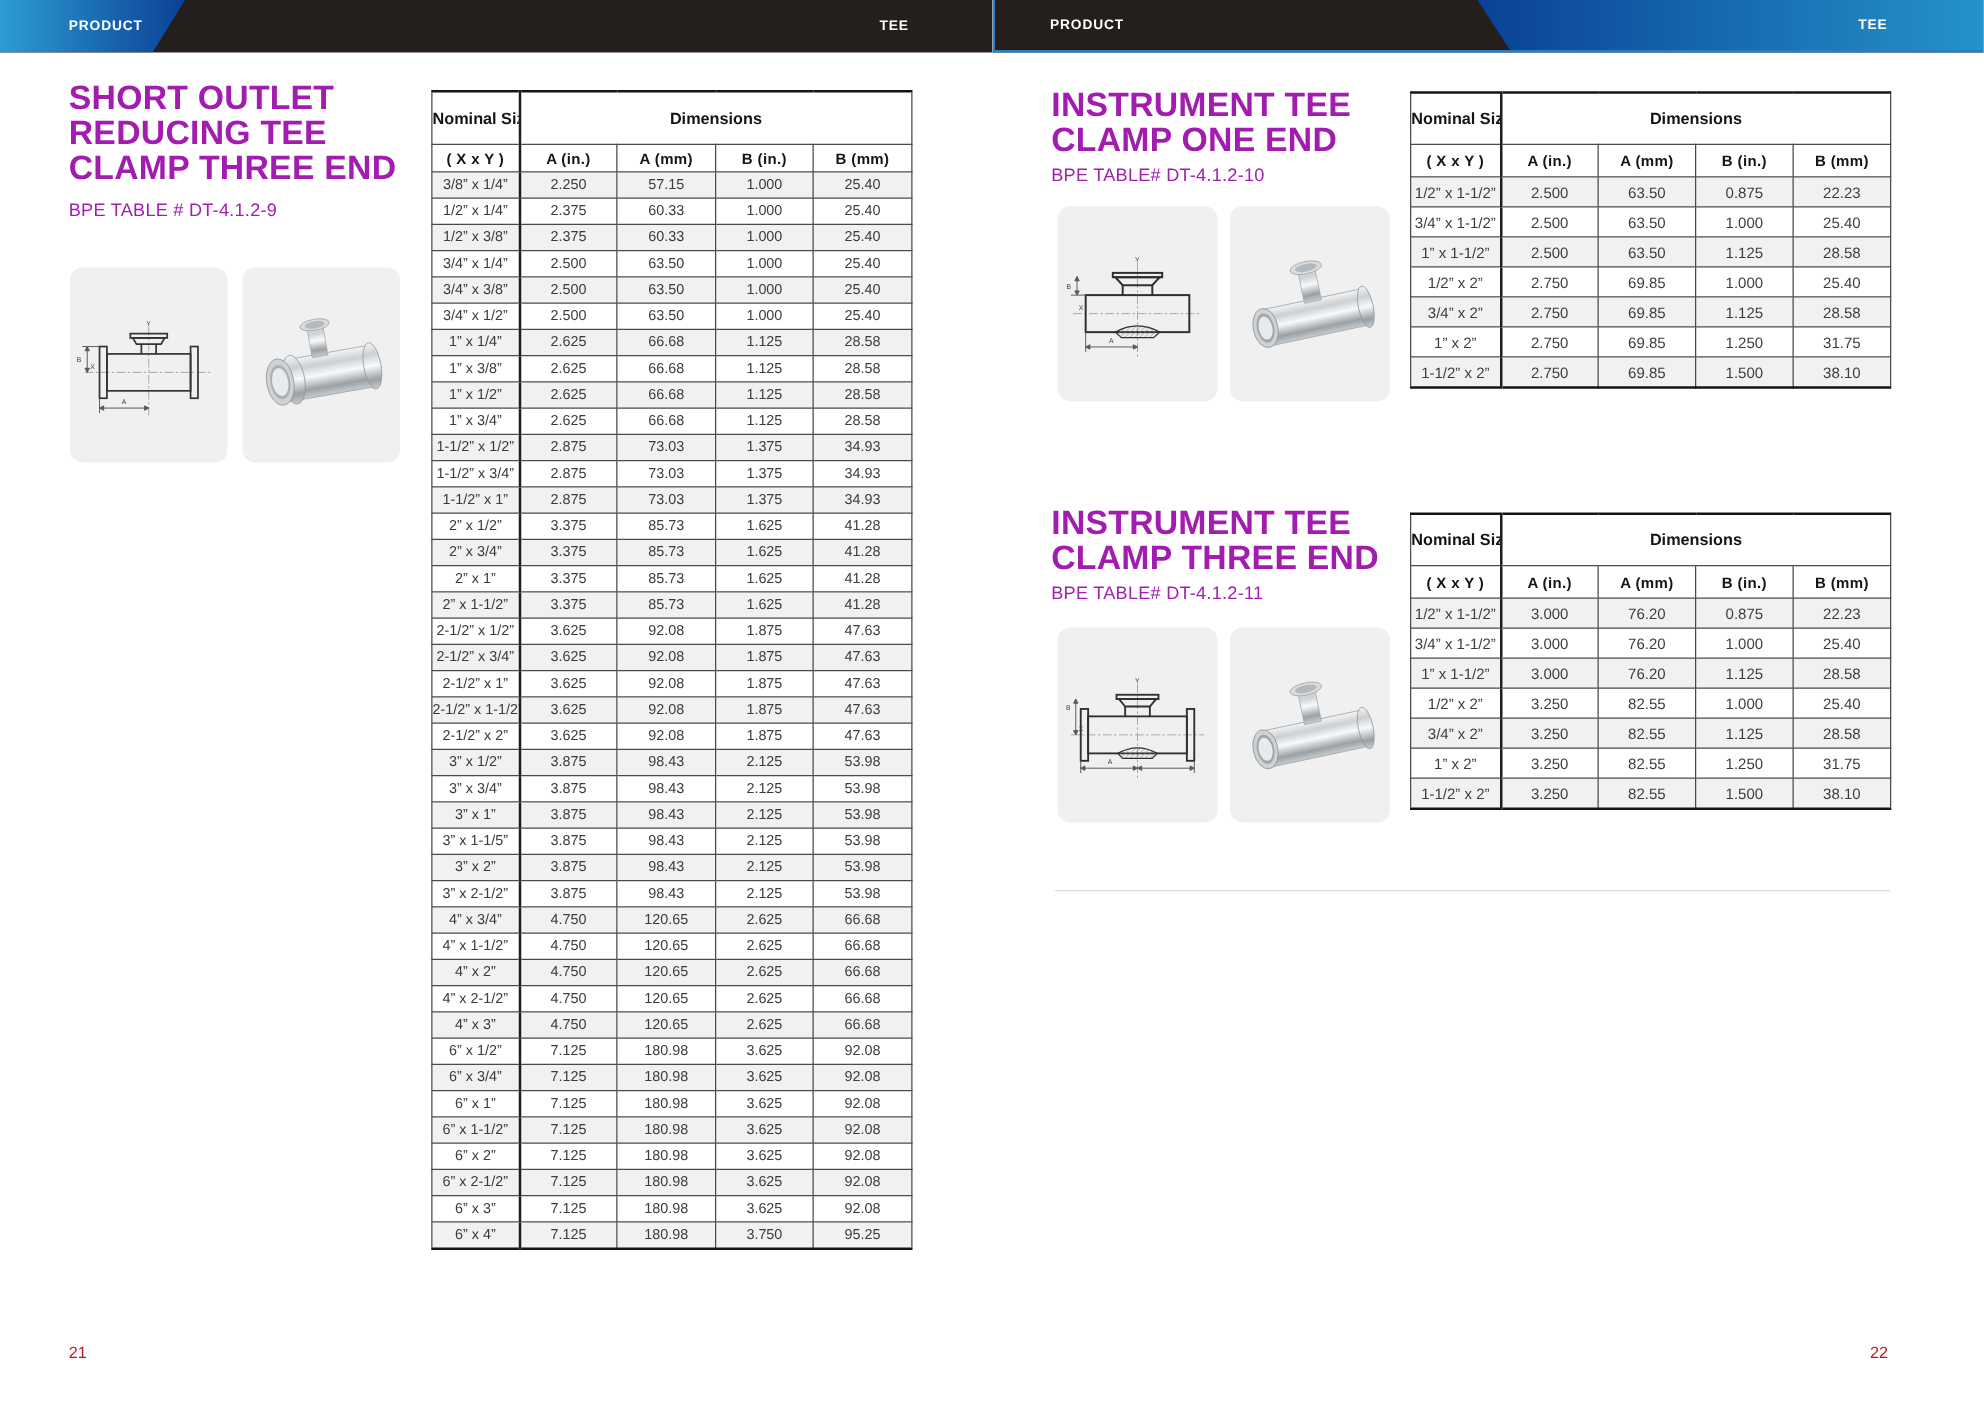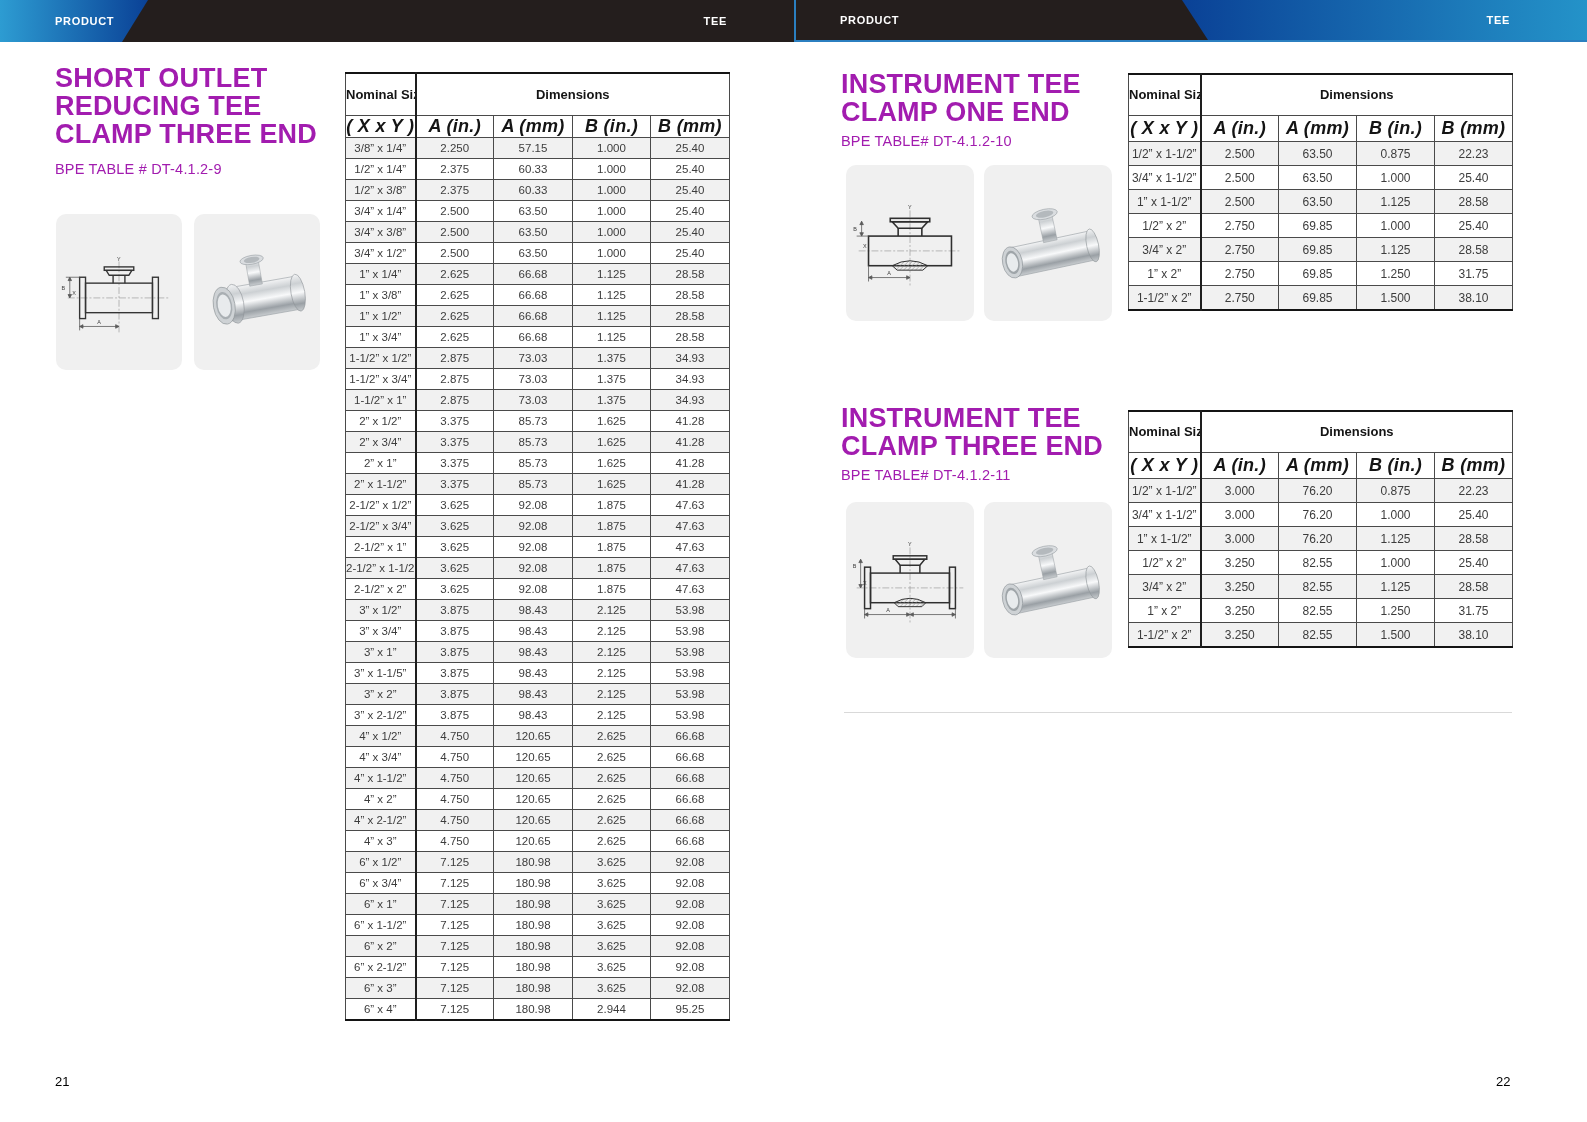--- a/index.html
+++ b/index.html
@@ -15,33 +15,33 @@
   .page.left .hdr-blue{left:0;width:148px;background:linear-gradient(to right,#2d9cd2,#0a4196);
     clip-path:polygon(0 0,100% 0,calc(100% - 26px) 100%,0 100%);}
   .page.right .hdr-blue{right:0;width:405px;background:linear-gradient(to right,#0a4196,#2493c9);
     clip-path:polygon(0 0,100% 0,100% 100%,26px 100%);}
   .hdr-label{position:absolute;top:50%;transform:translateY(-50%);color:#fff;font-size:11px;
     font-weight:700;letter-spacing:.7px;white-space:nowrap;}
 
   
   .title{position:absolute;font-size:27px;line-height:28px;font-weight:800;color:#a21caf;letter-spacing:.2px;}
   .subtitle{position:absolute;font-size:14.5px;color:#a21caf;letter-spacing:.2px;}
-  .pageno{position:absolute;font-size:13px;color:#000000;}
+  .pageno{position:absolute;font-size:13px;color:#b91c1c;}
 
   
   .imgbox{position:absolute;background:#f0f0f0;border-radius:10px;display:flex;align-items:center;justify-content:center;}
 
   
   .spec{position:absolute;border-collapse:collapse;table-layout:fixed;background:#fff;
     border-top:2px solid #141414;border-bottom:2px solid #141414;}
   .spec th,.spec td{border:1px solid #4a4a4a;text-align:center;vertical-align:middle;padding:0;white-space:nowrap;overflow:hidden;}
   .spec thead th{color:#141414;font-weight:700;background:#fff;}
   .spec th:first-child,.spec td:first-child{border-right-width:2px;border-right-color:#1e1e1e;}
   .spec .grp th{font-size:13px;line-height:1.18;height:41px;}
-  .spec .sub th{font-size:18px;letter-spacing:.3px;font-style:italic;}
+  .spec .sub th{font-size:12px;letter-spacing:.3px;}
   .spec tbody td{color:#3c3c3c;}
   .spec tbody tr:nth-child(odd){background:#f1f1f1;}
   .tbl-left .sub th{height:21px;}
   .tbl-left tbody td{height:20px;font-size:11.5px;}
   .tbl-right .grp th{height:40px;}
   .tbl-right .sub th{height:25px;}
   .tbl-right tbody td{height:23px;font-size:12px;}
 
   .divider{position:absolute;height:1px;background:#d9d9d9;}
 </style>
@@ -416,27 +416,20 @@
             <td>53.98</td>
           </tr>
           <tr>
             <td>3” x 2-1/2”</td>
             <td>3.875</td>
             <td>98.43</td>
             <td>2.125</td>
             <td>53.98</td>
           </tr>
           <tr>
-            <td>4” x 1/2”</td>
-            <td>4.750</td>
-            <td>120.65</td>
-            <td>2.625</td>
-            <td>66.68</td>
-          </tr>
-          <tr>
             <td>4” x 3/4”</td>
             <td>4.750</td>
             <td>120.65</td>
             <td>2.625</td>
             <td>66.68</td>
           </tr>
           <tr>
             <td>4” x 1-1/2”</td>
             <td>4.750</td>
             <td>120.65</td>
@@ -510,21 +503,21 @@
             <td>6” x 3”</td>
             <td>7.125</td>
             <td>180.98</td>
             <td>3.625</td>
             <td>92.08</td>
           </tr>
           <tr>
             <td>6” x 4”</td>
             <td>7.125</td>
             <td>180.98</td>
-            <td>2.944</td>
+            <td>3.750</td>
             <td>95.25</td>
           </tr>
         </tbody>
     </table>
 
     <div class="pageno" style="left:55px;top:1074px">21</div>
   </div>
 
   <div class="page right">
     <div class="hdr">

